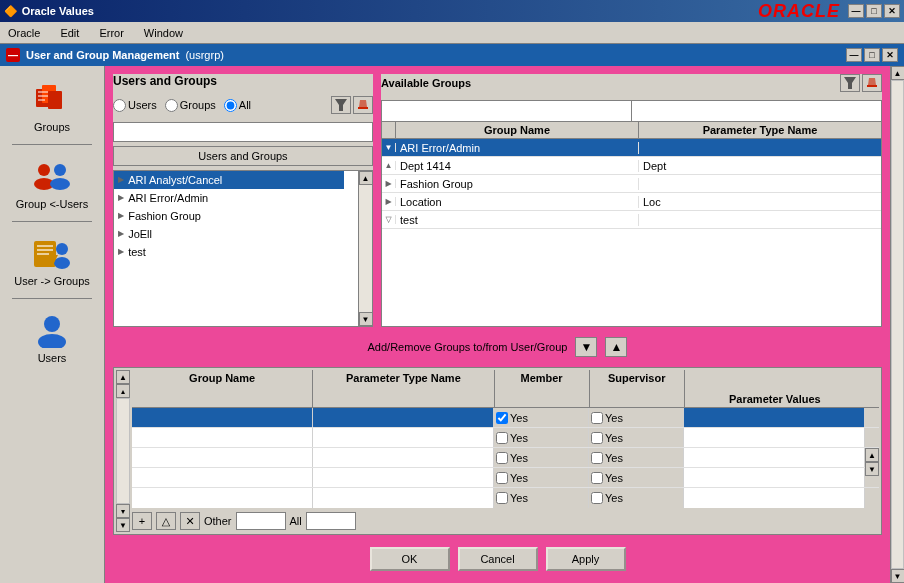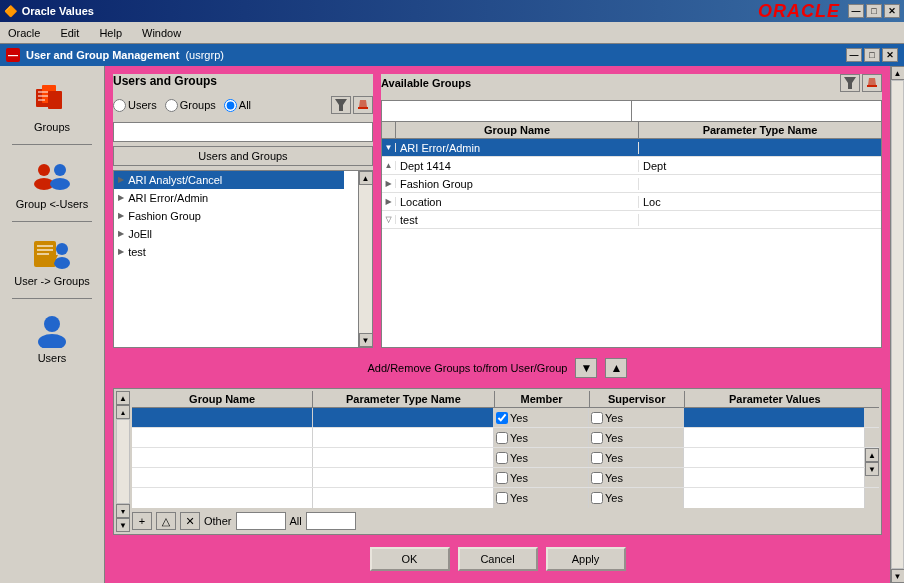--- a/index.html
+++ b/index.html
@@ -354,21 +354,21 @@
       <span>—</span>
       <span>□</span>
       <span>✕</span>
     </div>
   </div>
 </div>
 
 <div class="menu-bar">
   <span>Oracle</span>
   <span>Edit</span>
-  <span>Help</span>
+  <span>Error</span>
   <span>Window</span>
 </div>
 
 <div class="sub-title-bar">
   <div class="sub-title-bar-left">
     <div class="red-box">—</div>
     <span>User and Group Management</span>
     <span style="font-weight:normal;">(usrgrp)</span>
   </div>
   <div class="sub-title-bar-right">
@@ -586,21 +586,21 @@
         <div class="scroll-btn">▼</div>
       </div>
 
       <div style="flex:1;display:flex;flex-direction:column;">
 
         <div style="display:flex;background:#d4d0c8;border-bottom:1px solid #808080;">
           <div style="flex:2;padding:2px 4px;border-right:1px solid #808080;font-size:11px;font-weight:bold;text-align:center;">Group Name</div>
           <div style="flex:2;padding:2px 4px;border-right:1px solid #808080;font-size:11px;font-weight:bold;text-align:center;">Parameter Type Name</div>
           <div style="flex:1;padding:2px 4px;border-right:1px solid #808080;font-size:11px;font-weight:bold;text-align:center;">Member</div>
           <div style="flex:1;padding:2px 4px;border-right:1px solid #808080;font-size:11px;font-weight:bold;text-align:center;">Supervisor</div>
-          <div style="flex:2;padding:2px 4px;font-size:11px;font-weight:bold;text-align:center;">Parameter Values</div>
+          <div style="flex:2;padding:2px 4px;font-size:11px;font-weight:bold;text-align:center;margin-top:21px;">Parameter Values</div>
           <div style="flex:0 0 14px;"></div>
         </div>
 
         <div style="display:flex;height:20px;border-bottom:1px solid #e0e0e0;">
           <div style="flex:2;background:#1a5ea8;border-right:1px solid #d0d0d0;"></div>
           <div style="flex:2;background:#1a5ea8;border-right:1px solid #d0d0d0;"></div>
           <div style="flex:1;display:flex;align-items:center;padding:0 2px;border-right:1px solid #d0d0d0;">
             <div class="cb-yes">
                 <input type="checkbox" checked="" style="">
                 <span>Yes</span>

